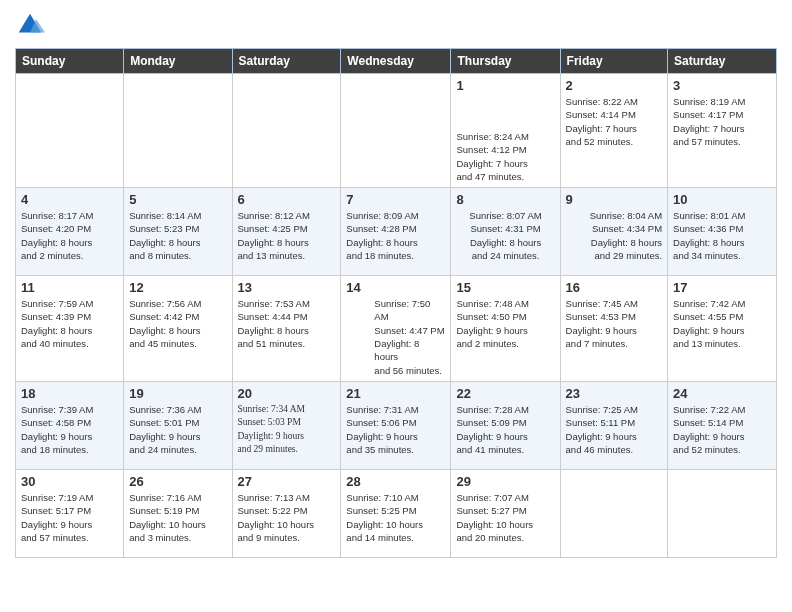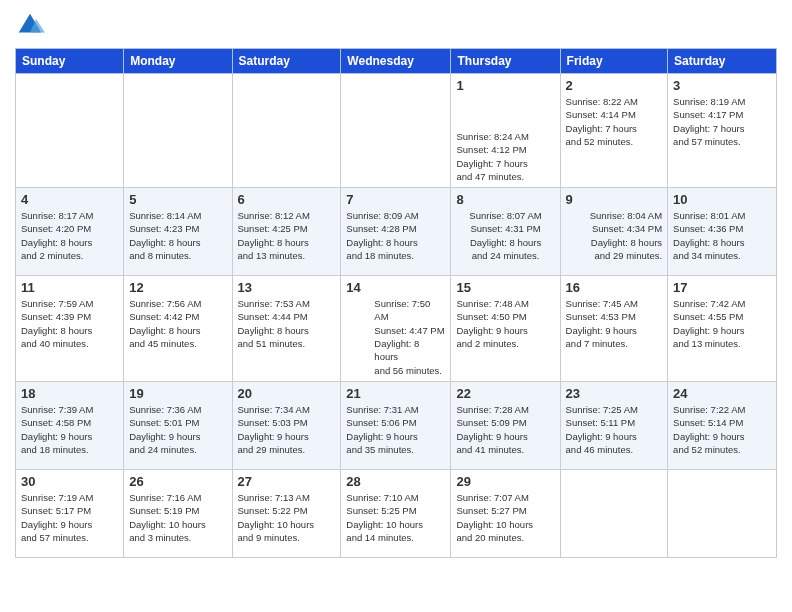--- a/index.html
+++ b/index.html
@@ -50,21 +50,21 @@
     }
     .subtitle {
       font-size: 15px;
       color: #555;
     }
     .calendar {
       width: 100%;
       border-collapse: collapse;
     }
     .calendar th {
-      background-color: #1d4ed8;
+      background-color: #404040;
       color: #fff;
       font-size: 12px;
       padding: 5px 6px;
       text-align: left;
       font-weight: bold;
       border: 1px solid #aac4e0;
     }
     .calendar td {
       vertical-align: top;
       border: 1px solid #ccc;
@@ -162,21 +162,21 @@
           <td>
             <span class="day-num">4</span>
             <div class="day-detail" style="white-space: pre-line;">Sunrise: 8:17 AM
 Sunset: 4:20 PM
 Daylight: 8 hours
 and 2 minutes.</div>
           </td>
           <td>
             <span class="day-num">5</span>
             <div class="day-detail" style="white-space: pre-line;">Sunrise: 8:14 AM
-Sunset: 4:23 PM
+Sunset: 5:23 PM
 Daylight: 8 hours
 and 8 minutes.</div>
           </td>
           <td>
             <span class="day-num">6</span>
             <div class="day-detail" style="white-space: pre-line;">Sunrise: 8:12 AM
 Sunset: 4:25 PM
 Daylight: 8 hours
 and 13 minutes.</div>
           </td>
@@ -270,21 +270,21 @@
           </td>
           <td>
             <span class="day-num">19</span>
             <div class="day-detail" style="white-space: pre-line;">Sunrise: 7:36 AM
 Sunset: 5:01 PM
 Daylight: 9 hours
 and 24 minutes.</div>
           </td>
           <td>
             <span class="day-num">20</span>
-            <div class="day-detail" style="white-space: pre-line;">Sunrise: 7:34 AM
+            <div class="day-detail" style="white-space: pre-line; font-family: Liberation Serif, serif;">Sunrise: 7:34 AM
 Sunset: 5:03 PM
 Daylight: 9 hours
 and 29 minutes.</div>
           </td>
           <td>
             <span class="day-num">21</span>
             <div class="day-detail" style="white-space: pre-line;">Sunrise: 7:31 AM
 Sunset: 5:06 PM
 Daylight: 9 hours
 and 35 minutes.</div>

